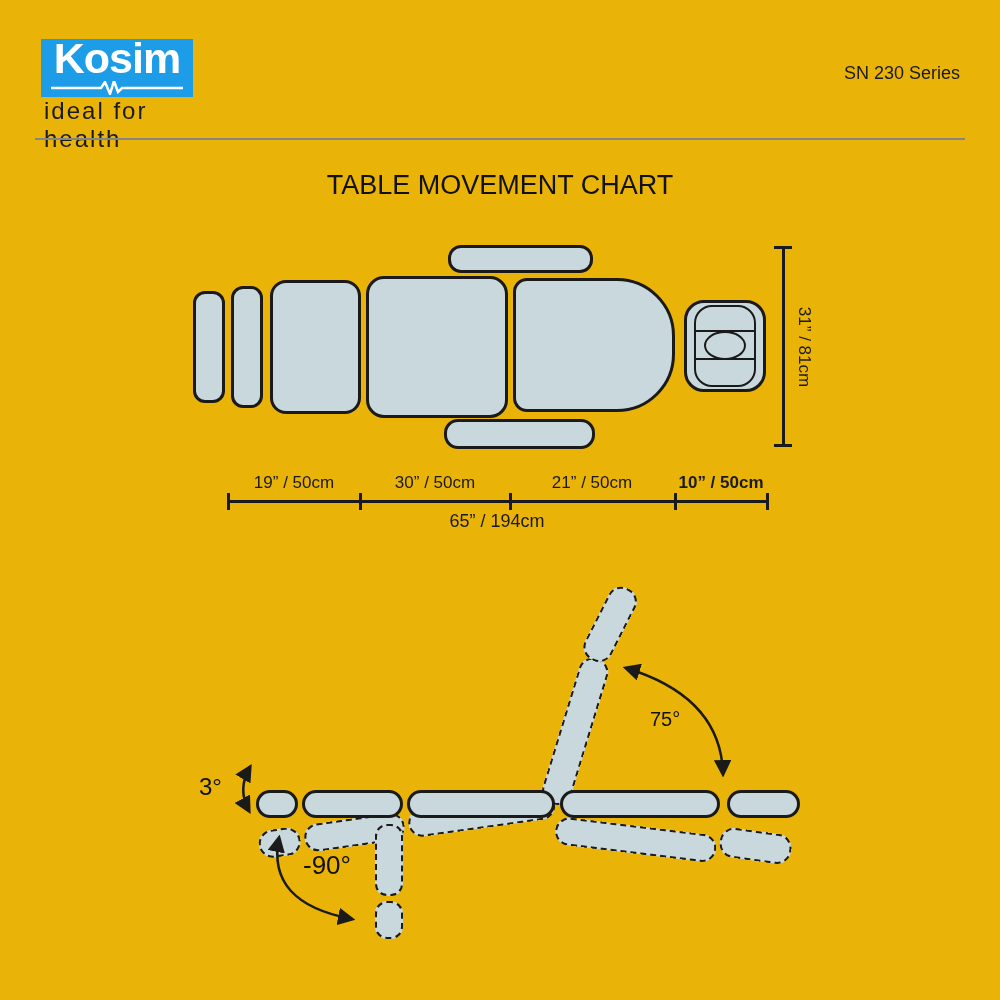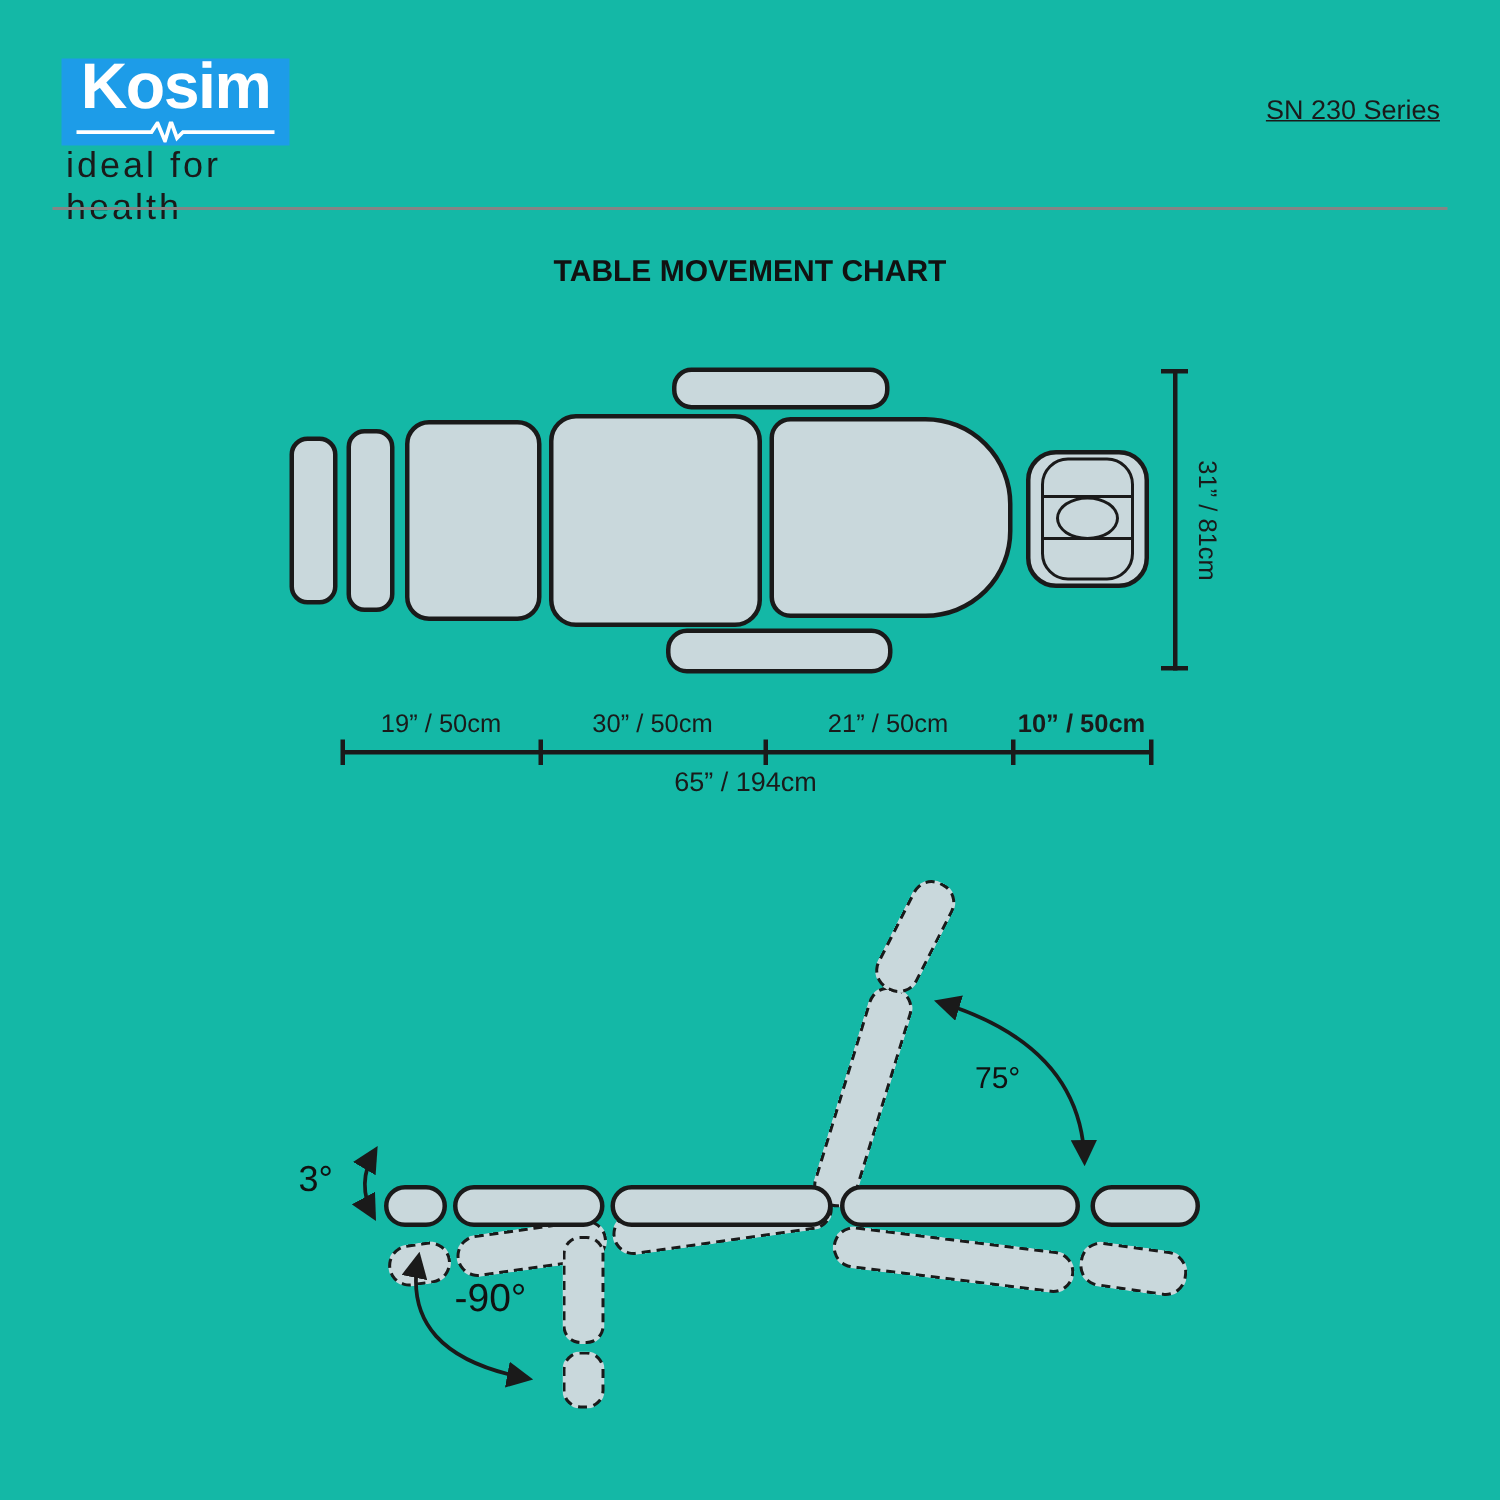--- a/index.html
+++ b/index.html
@@ -2,21 +2,21 @@
 <html><head>
 <meta charset="utf-8">
 <style>
   * { box-sizing: border-box; margin: 0; padding: 0; }
   html, body { background: #ffffff; }
   body { font-family: "Liberation Sans", sans-serif; color: #1a1a1a; }
   .page {
     position: relative;
     width: 1000px;
     height: 1000px;
-    background: #14b8a6;
+    background: #eab308;
     overflow: hidden;
   }
   .abs { position: absolute; }
 
   
   .logo-box {
     position: absolute; left: 41px; top: 39px; width: 152px; height: 58px;
     background: #1d9ce8;
   }
   .logo-word {
@@ -24,31 +24,31 @@
     text-align: center; color: #ffffff; font-weight: bold;
     font-size: 43px; line-height: 1.1; letter-spacing: -1px;
   }
   .logo-ecg { position: absolute; left: 0; bottom: 2px; }
   .logo-tagline {
     position: absolute; left: 44px; top: 97px; width: 160px;
     font-size: 24px; letter-spacing: 2px; color: #1a1a1a;
   }
   .header-right {
     position: absolute; right: 40px; top: 60px;
-    text-align: right; font-size: 18px; line-height: 27px; color: #1a1a1a; text-decoration: underline;
+    text-align: right; font-size: 18px; line-height: 27px; color: #1a1a1a;
   }
   .header-divider {
     position: absolute; left: 35px; top: 138px; width: 930px; height: 2px;
     background: #858585;
   }
 
   
   .page-title {
     position: absolute; left: 0; top: 170px; width: 1000px;
-    text-align: center; font-size: 20px; font-weight: bold; color: #111;
+    text-align: center; font-size: 27px; font-weight: normal; color: #111;
   }
 
   
   .pad {
     position: absolute;
     background: #c9d8dc;
     border: 3px solid #1a1a1a;
   }
   .ghost {
     position: absolute;

